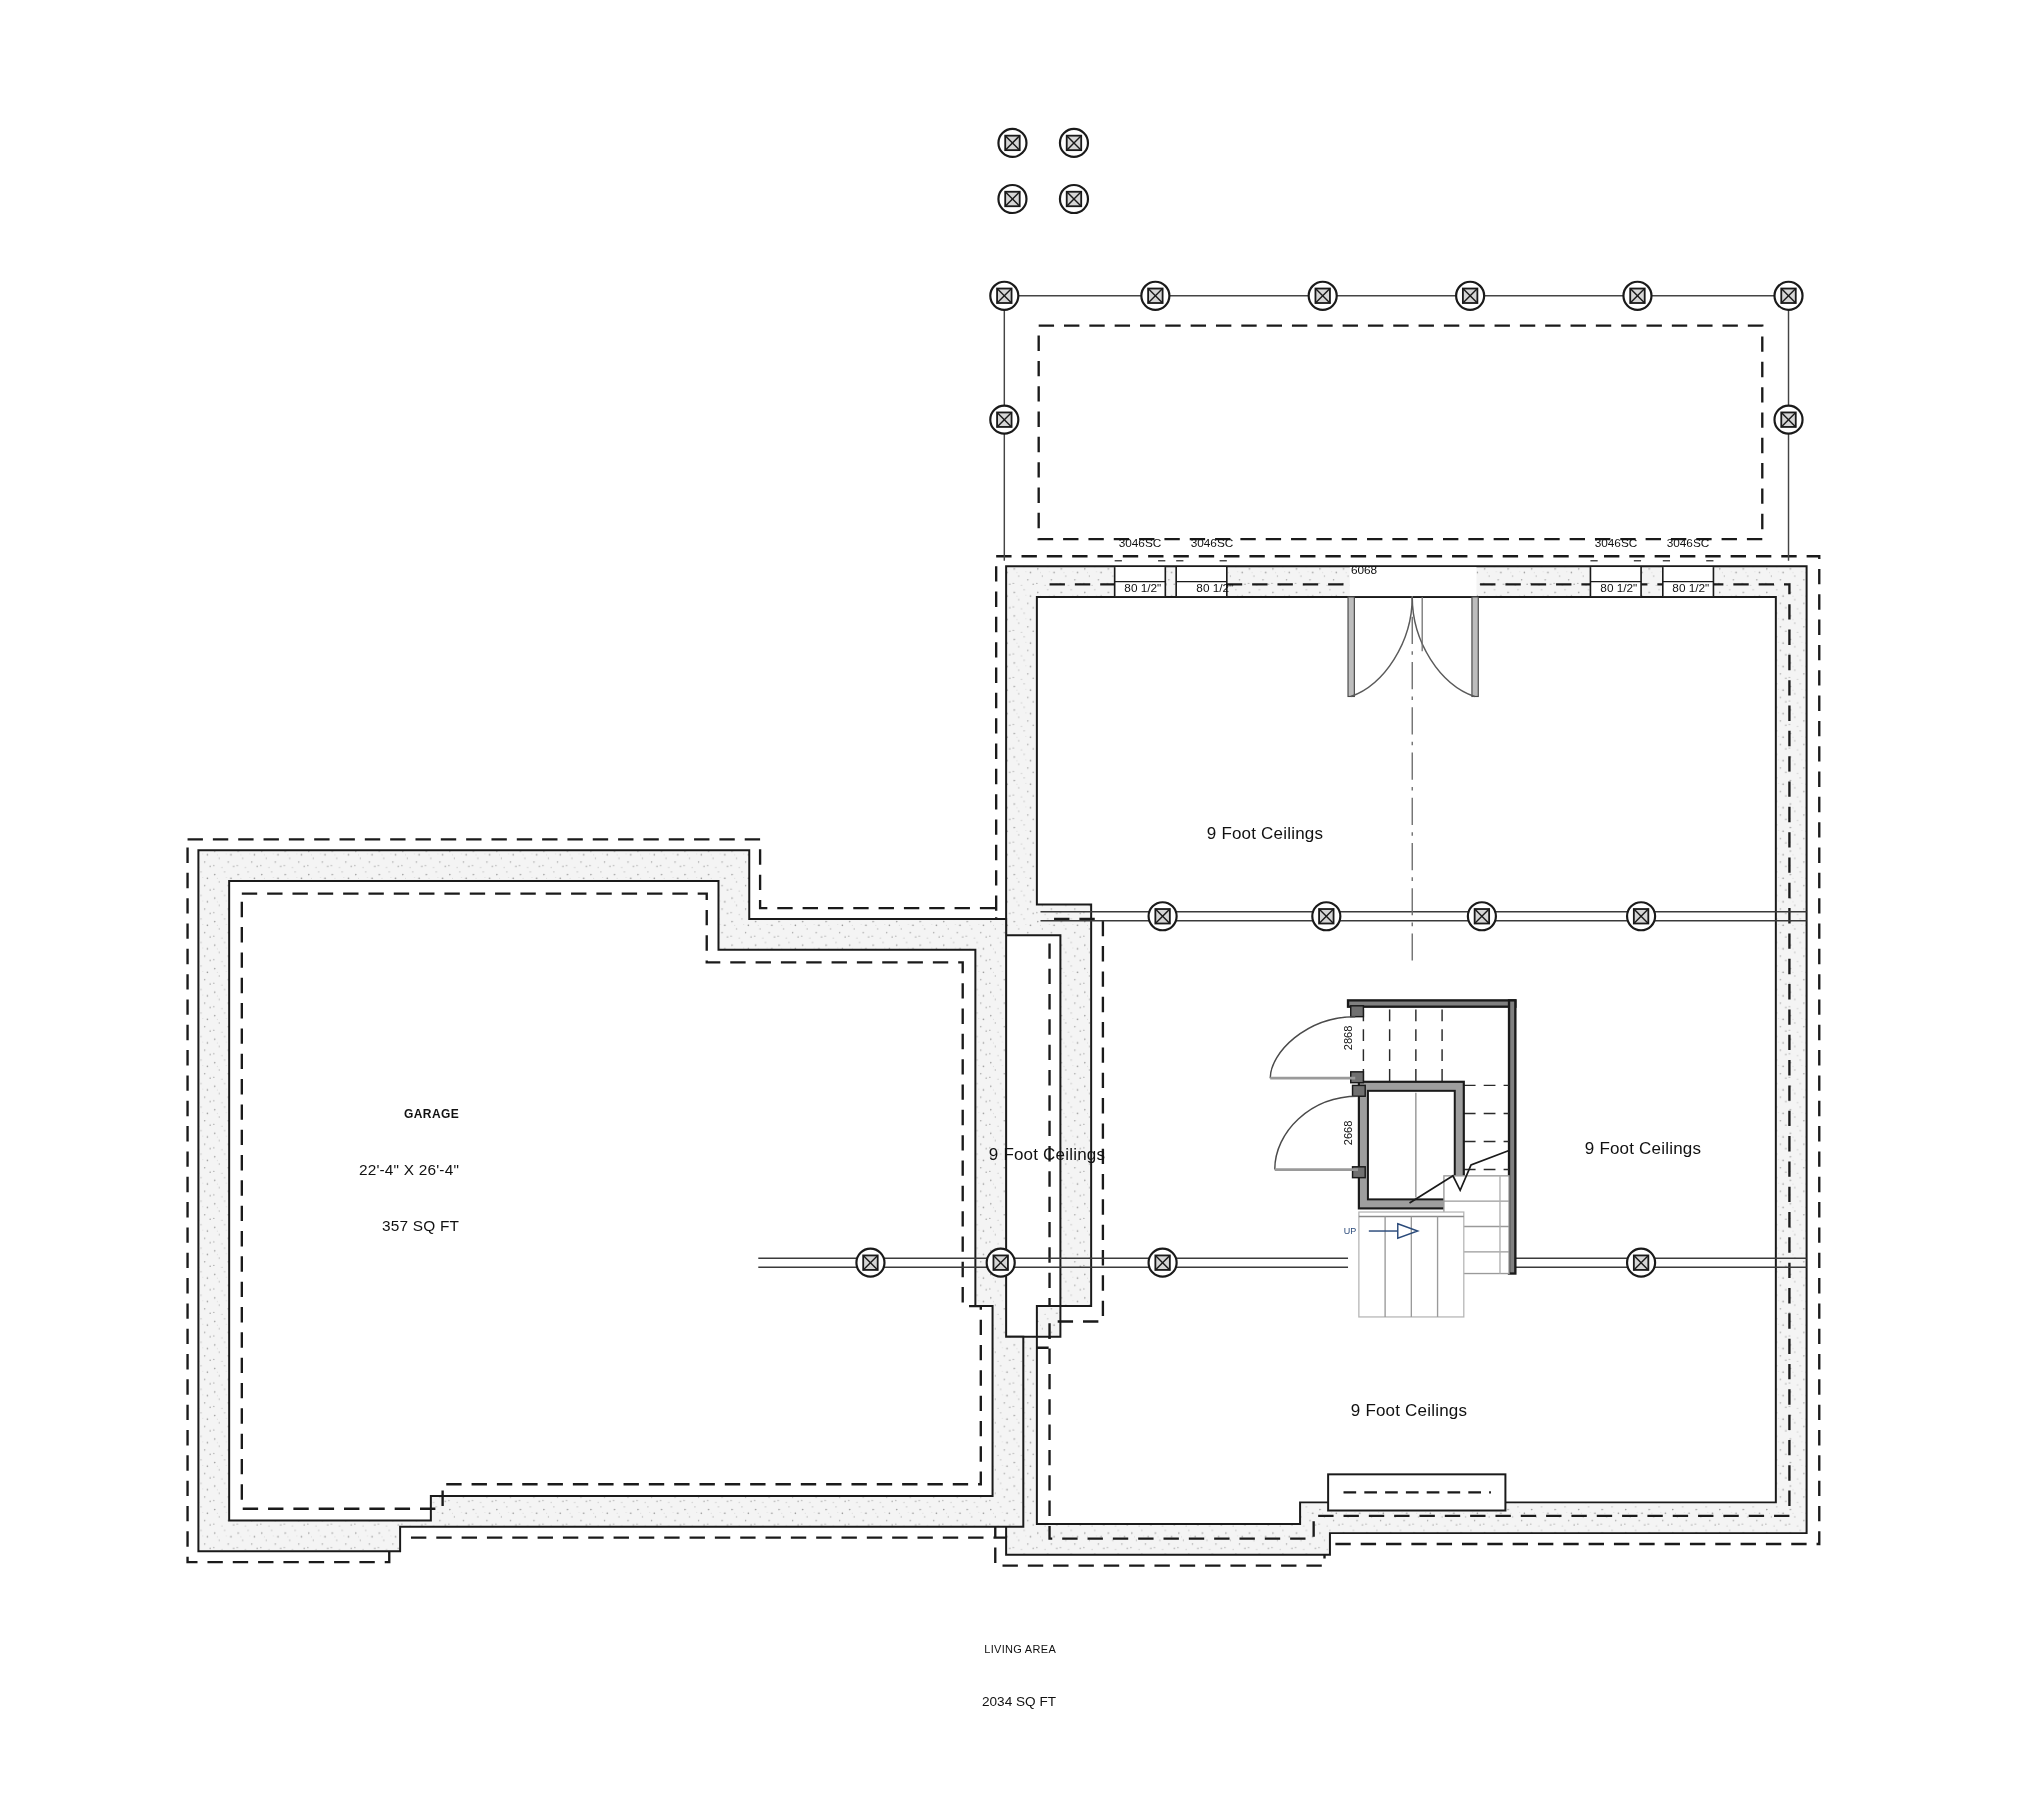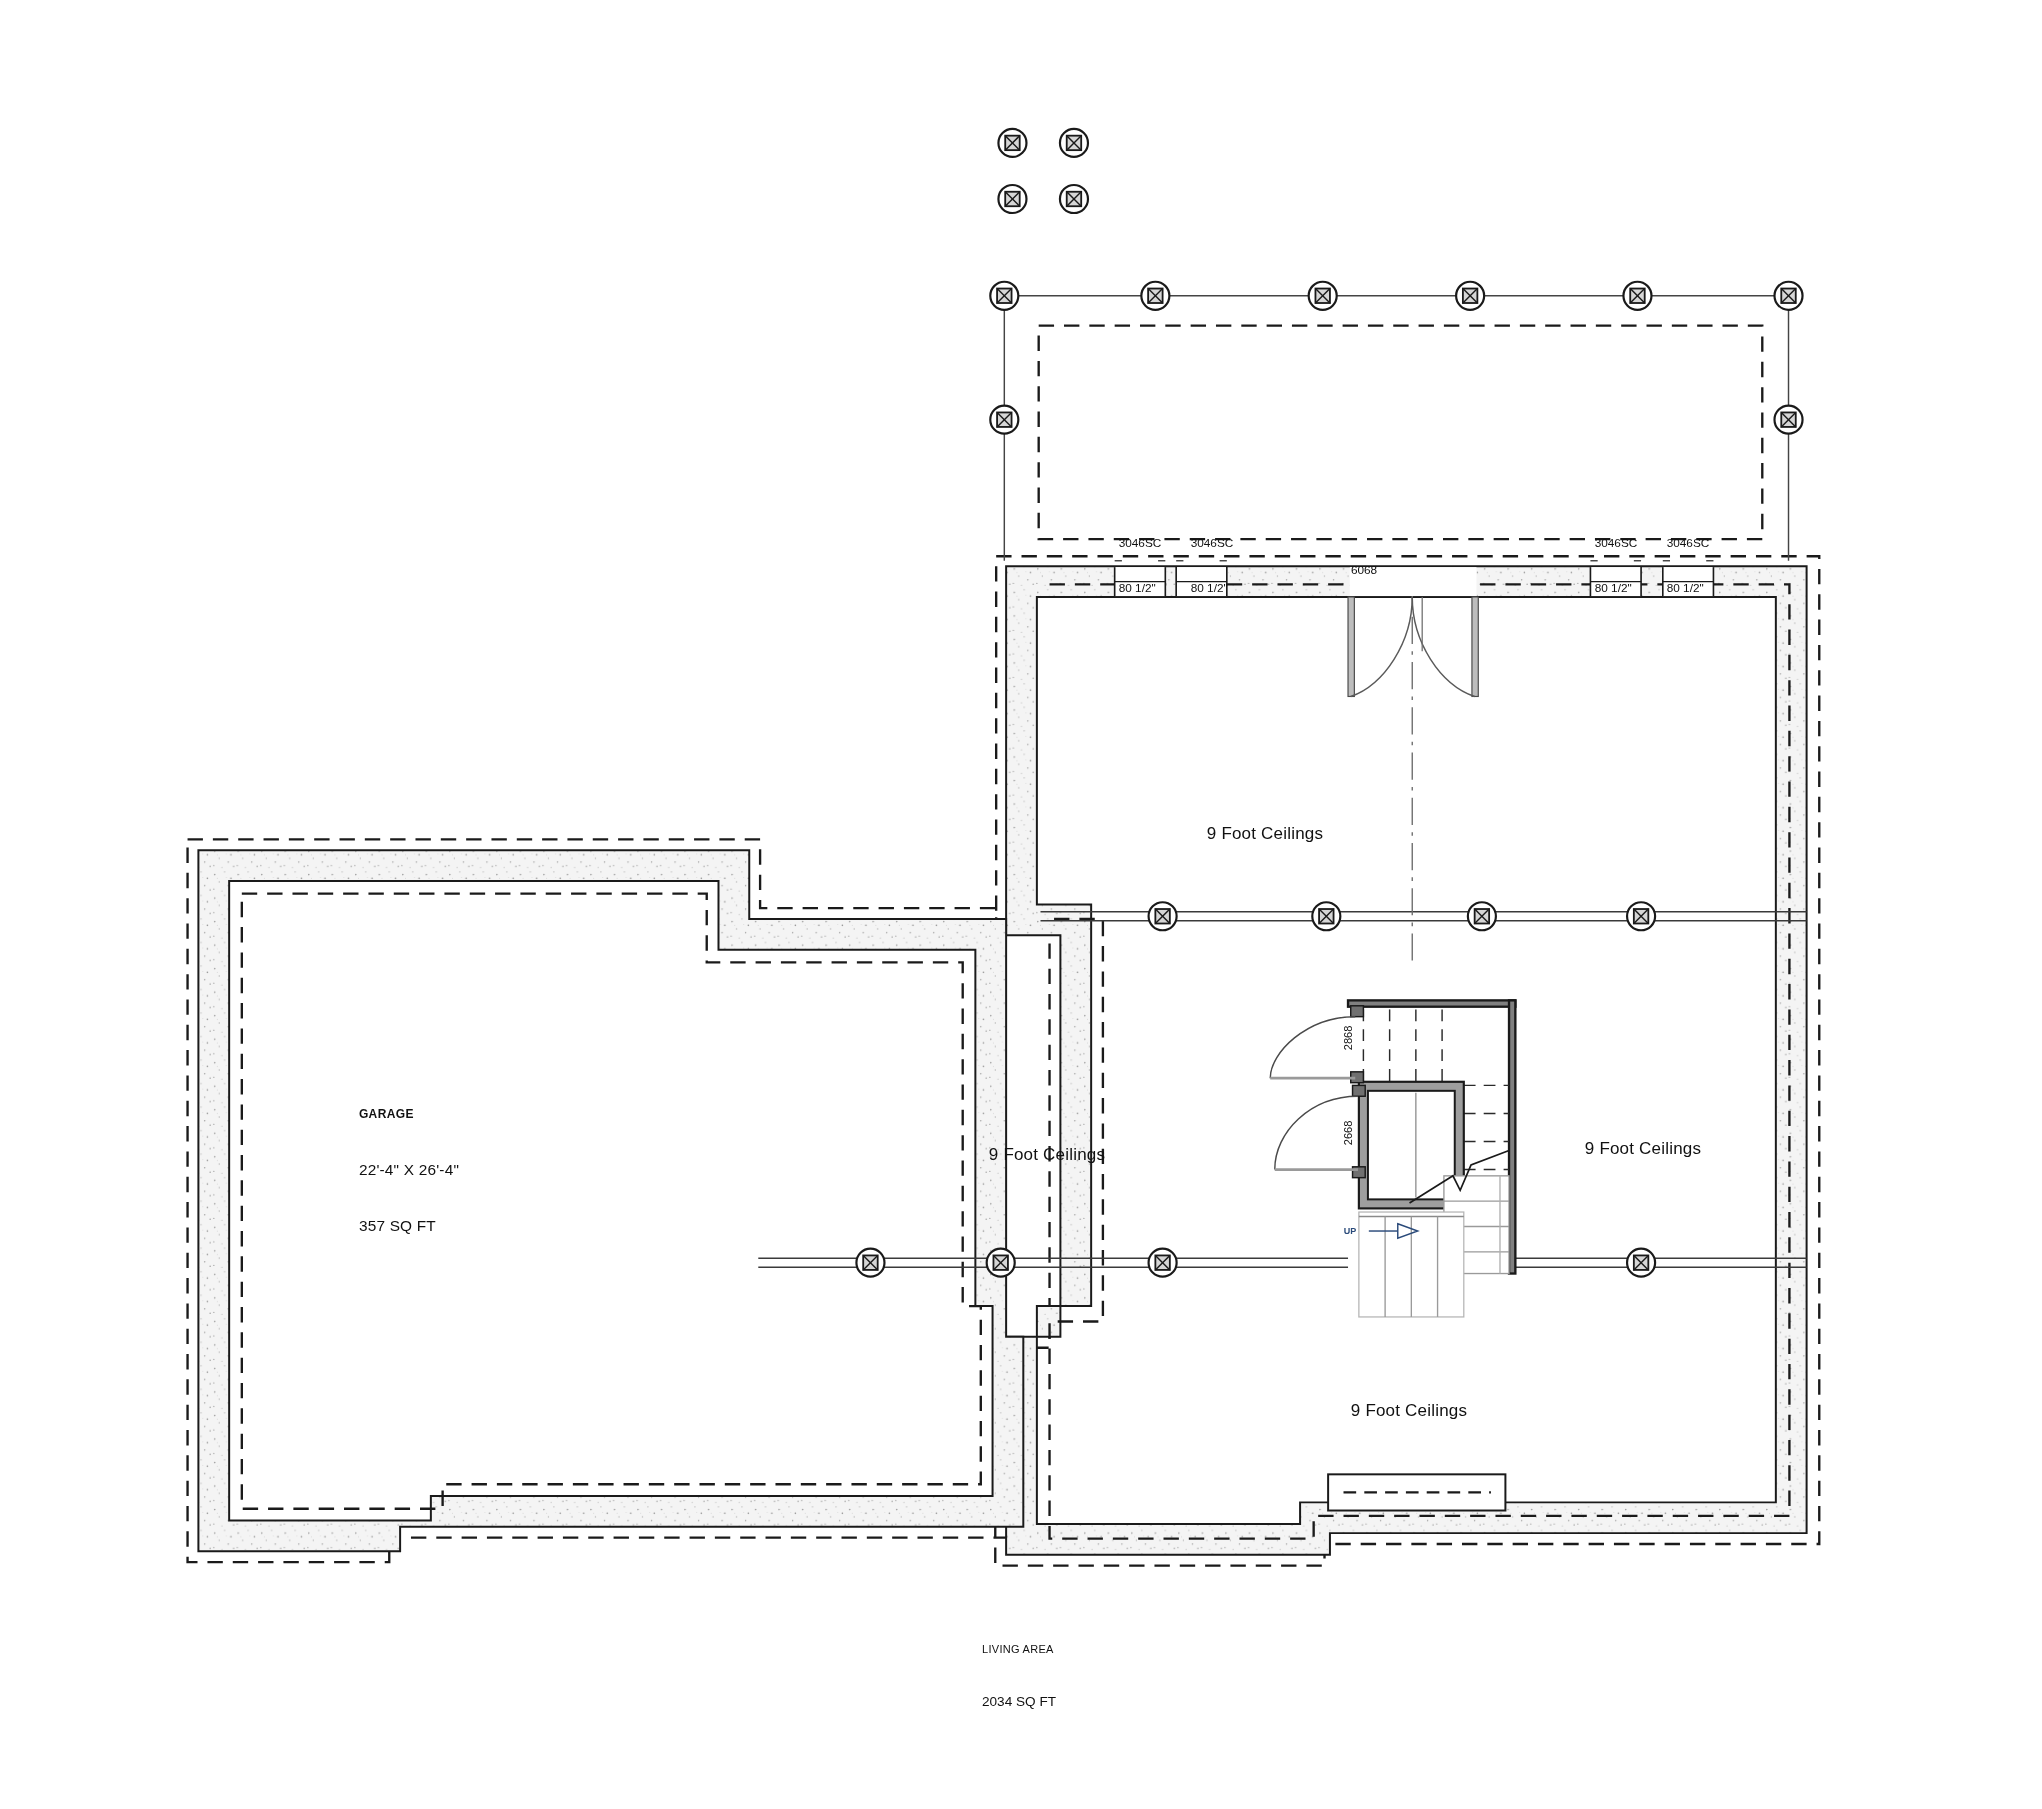--- a/index.html
+++ b/index.html
@@ -21,21 +21,21 @@
   }
   #plan-svg {
     position: absolute;
     left: 0;
     top: 0;
     width: 2043px;
     height: 1809px;
   }
   .lbl {
     position: absolute;
-    text-align: left;
+    text-align: right;
     white-space: pre;
     line-height: 1.28;
     color: #111;
   }
   .lbl-room-name {
     font-size: 12px;
     letter-spacing: 0.4px;
     font-weight: bold;
   }
   .lbl-room-sub {
@@ -62,21 +62,20 @@
     font-size: 11.8px;
   }
   .lbl-door-rot {
     font-size: 11px;
     transform: rotate(-90deg);
     transform-origin: center center;
   }
   .lbl-up {
     font-size: 9px;
     color: #2a4a7a;
-    font-weight: bold;
   }
   .centered {
     transform: translate(-50%, -50%);
   }
 </style>
 </head>
 <body>
 
 <div id="sheet">
 

